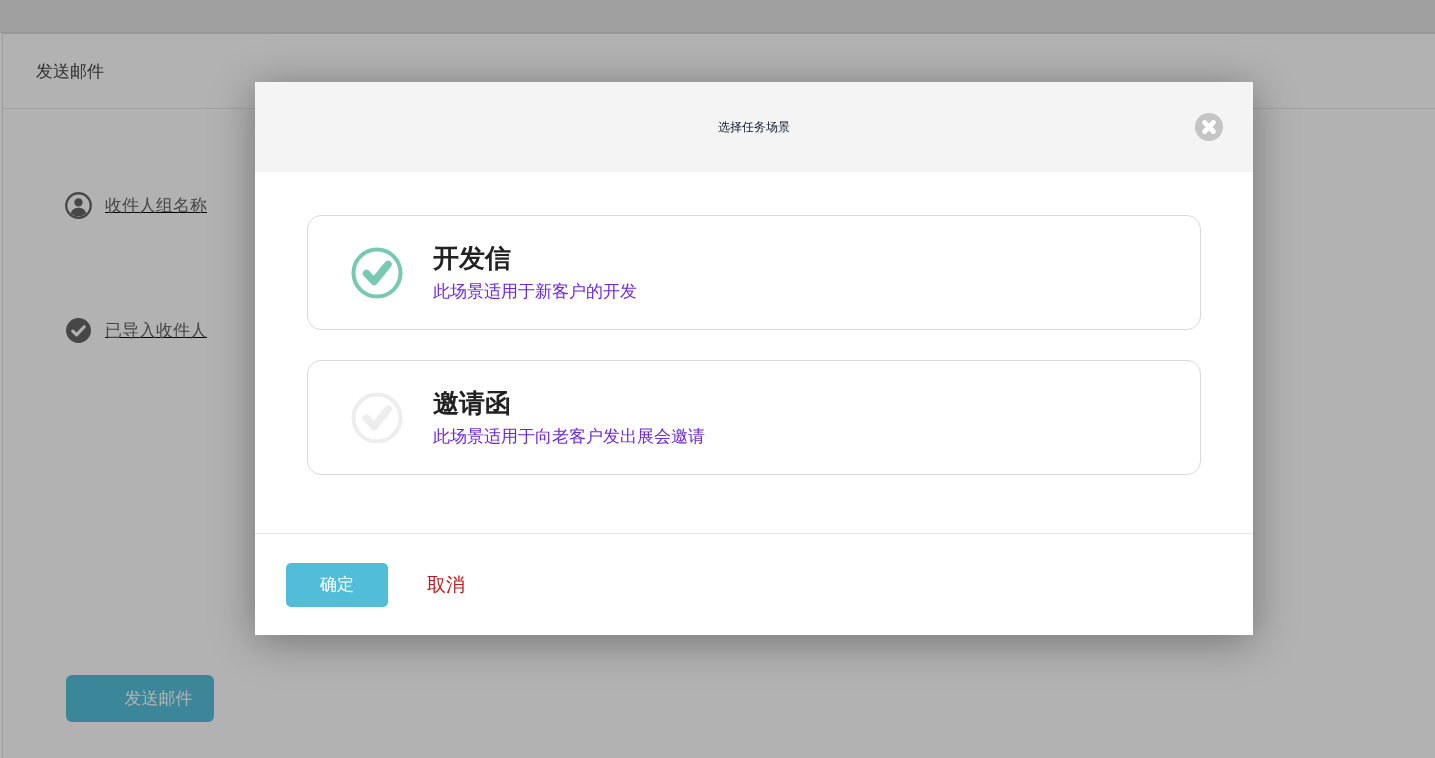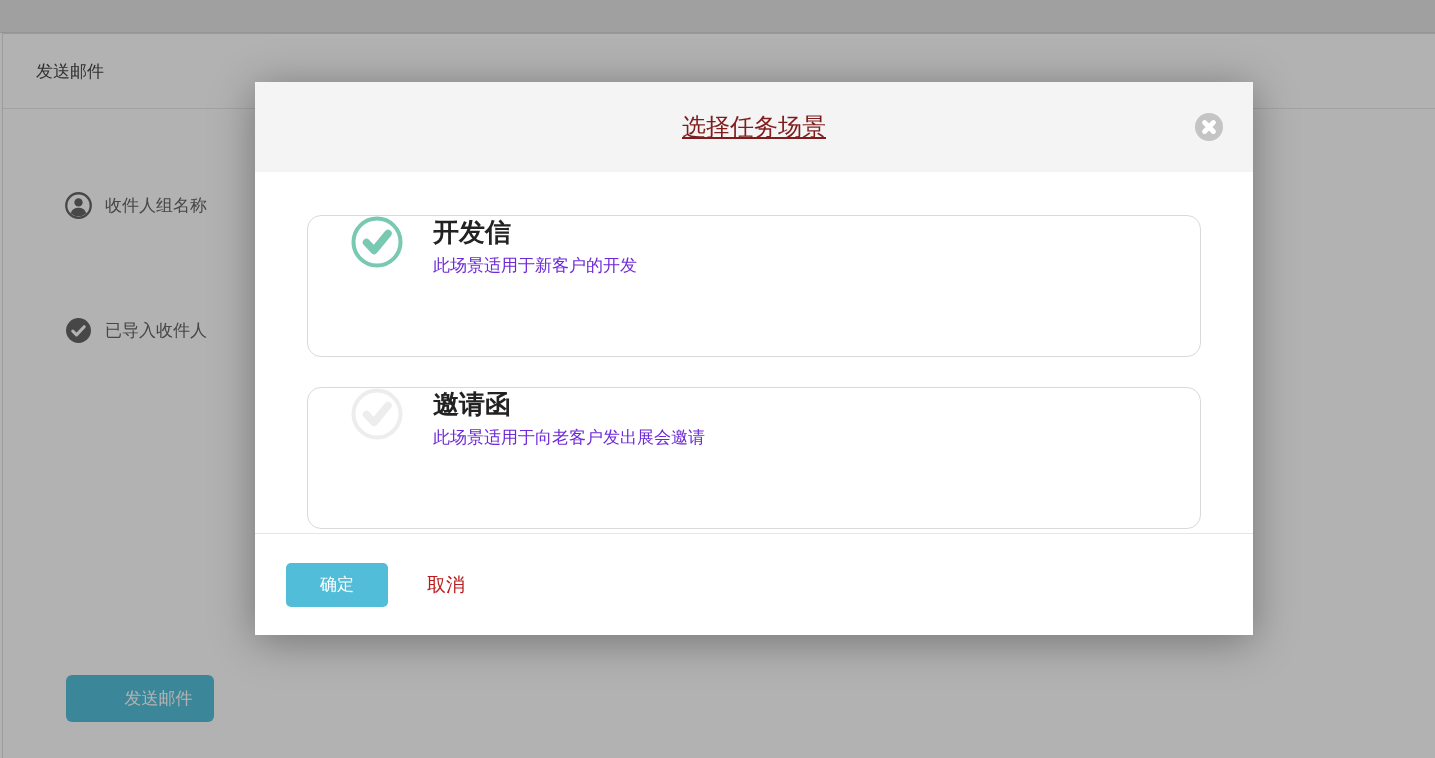--- a/index.html
+++ b/index.html
@@ -19,21 +19,21 @@
   .panel {
     position: absolute; left: 2px; top: 33px; right: 0; bottom: 0;
     background: #fff; border-left: 1px solid #e0e0e0; border-top: 1px solid #dcdcdc;
   }
   .panel-header {
     height: 75px; line-height: 75px; padding-left: 33px;
     border-bottom: 1px solid #e8e8e8;
     font-size: 17px; color: #444;
   }
   .form-row {
-    position: absolute; left: 62px; display: flex; align-items: center; gap: 13px;
+    position: absolute; left: 62px; display: flex; align-items: center; gap: 13px; text-decoration: underline;
   }
   .form-row .fr-icon { width: 27px; height: 27px; display: inline-block; }
   .form-row .fr-icon svg { width: 27px; height: 27px; display: block; }
   .form-row .fr-label { font-size: 17px; color: #666; }
   .row-group   { top: 158px; }
   .row-imported{ top: 283px; }
   .send-btn {
     position: absolute; left: 63px; top: 641px;
     width: 148px; height: 47px;
     background: #57c1db; color: #fff; font-size: 17px;
@@ -53,32 +53,32 @@
   .modal {
     position: absolute; left: 255px; top: 82px;
     width: 998px; height: 553px;
     background: #fff; z-index: 20;
     box-shadow: 0 6px 40px rgba(0,0,0,0.35);
   }
   .modal-header {
     position: relative; height: 90px; background: #f4f4f4;
     display: flex; align-items: center; justify-content: center;
   }
-  .modal-title { font-size: 24px; color: #7f1d1d; text-decoration: underline; }
+  .modal-title { font-size: 12px; color: #0f172a; }
   .close-btn {
     position: absolute; right: 30px; top: 31px;
     width: 28px; height: 28px;
     background: transparent; border: none; padding: 0; cursor: pointer;
   }
   .close-btn svg { width: 28px; height: 28px; display: block; }
 
   .modal-body { padding: 43px 52px 0 52px; }
   .option-card {
-    display: flex; 
-    height: 142px; margin-bottom: 30px;
+    display: flex; align-items: center;
+    height: 115px; margin-bottom: 30px;
     border: 1px solid #d9d9d9; border-radius: 14px;
     padding-left: 43px; cursor: pointer; background: #fff;
   }
   .option-check { width: 52px; height: 52px; color: #ededed; flex: 0 0 52px; }
   .option-check svg { width: 52px; height: 52px; display: block; }
   .option-card.selected .option-check { color: #79c8b2; }
   .option-text { margin-left: 30px; display: flex; flex-direction: column; }
   .option-title { font-size: 26px; font-weight: bold; color: #222; line-height: 32px; }
   .option-desc  { font-size: 17px; color: #6d28d9; line-height: 22px; margin-top: 7px; }
 

